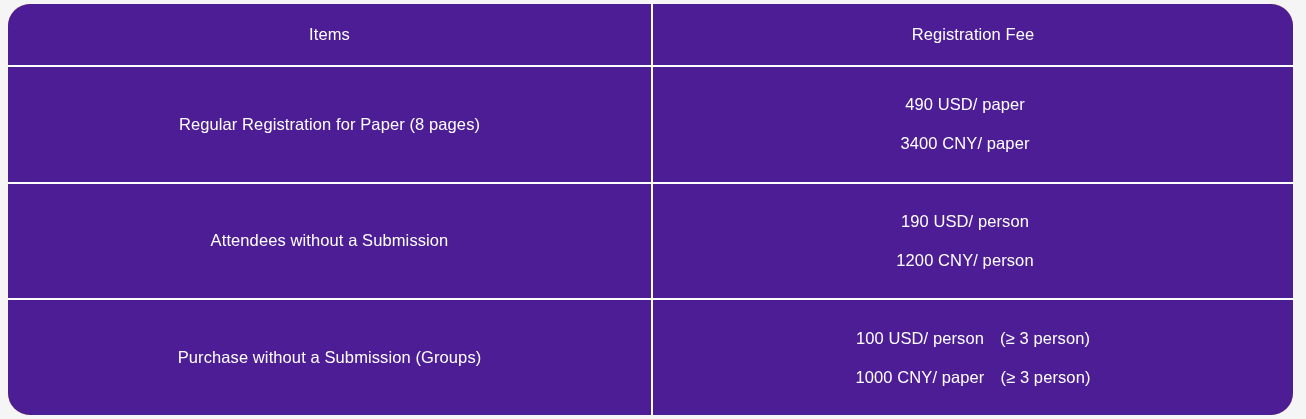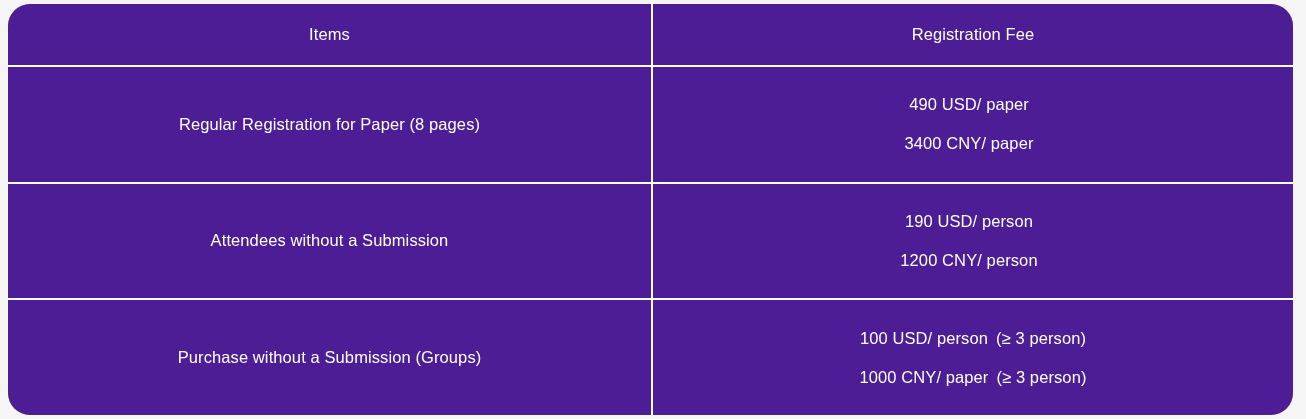--- a/index.html
+++ b/index.html
@@ -68,21 +68,21 @@
 
   .cell-text {
     display: block;
     white-space: nowrap;
   }
   .fee-line {
     display: block;
     white-space: nowrap;
     margin: 18px 0;
   }
-  .fee-note { padding-left: 8px; }
+  .fee-note { padding-left: 16px; }
 </style>
 </head>
 <body>
 
 <div id="page">
   <div class="fee-table-wrap">
     <table class="fee-table">
       <colgroup>
         <col class="c-items">
         <col class="c-fee">

